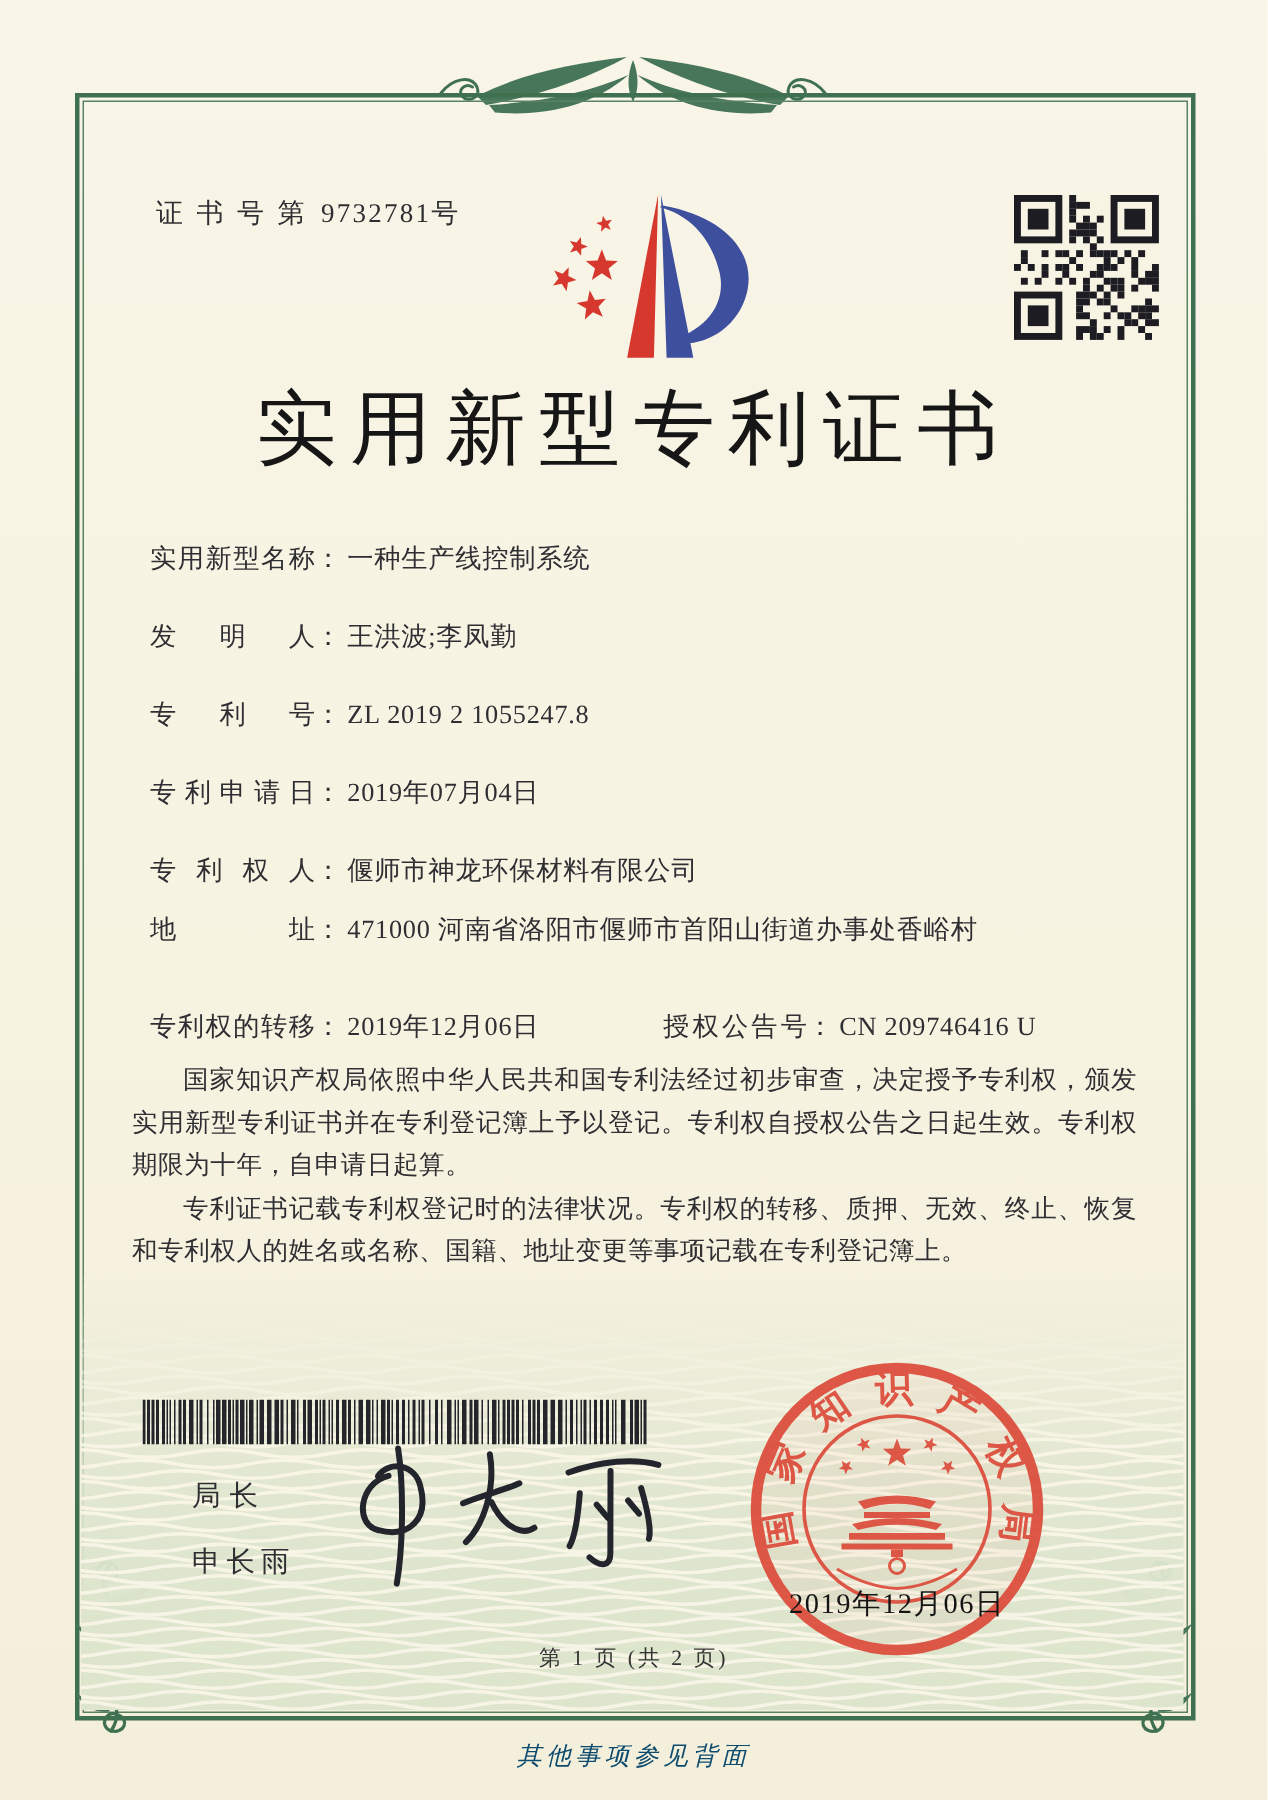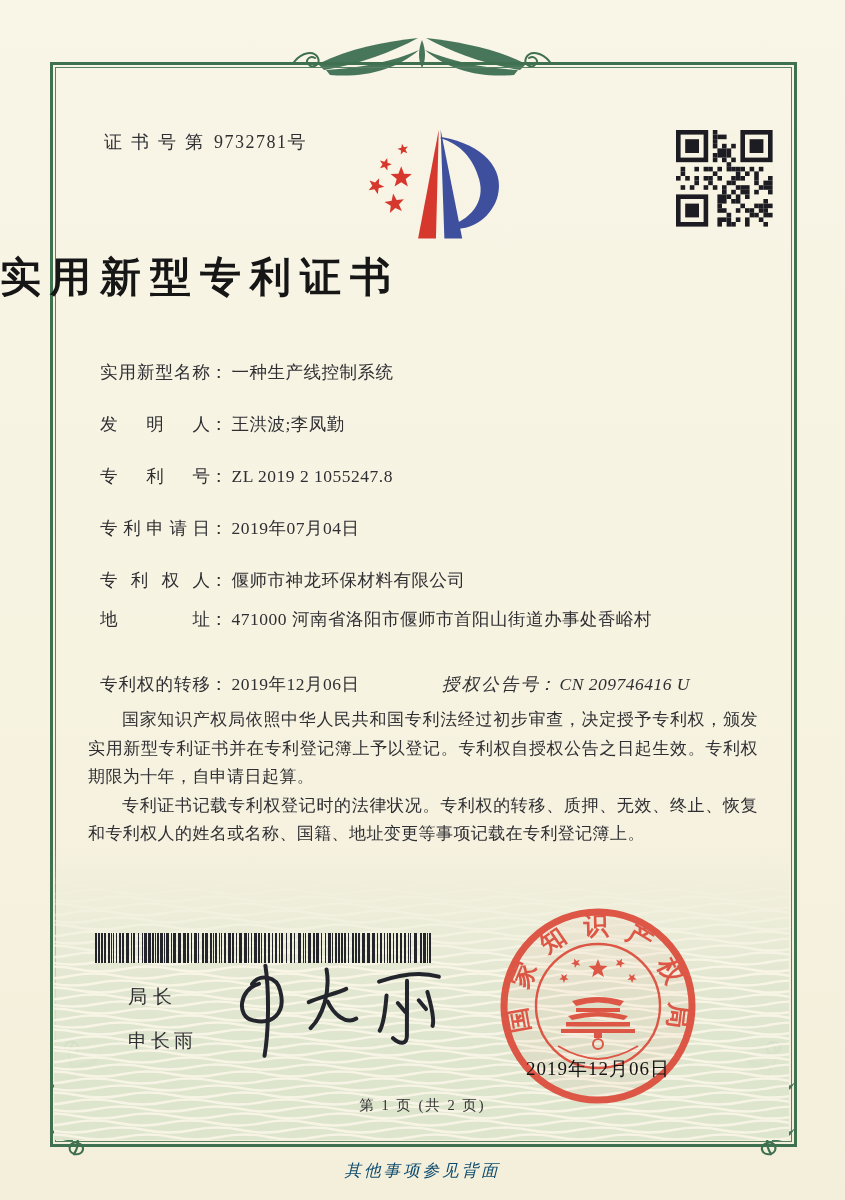--- a/index.html
+++ b/index.html
@@ -24,30 +24,30 @@
     background:linear-gradient(180deg,rgba(226,232,211,0) 0px,rgba(226,232,211,.45) 70px,rgba(222,229,206,.9) 150px,#dde5cd 240px);
   }
   .wave-band svg{position:absolute;left:0;top:0;}
   
   .cert-no{left:104px;top:130px;font-size:18px;z-index:2;}
   .cert-no .zh{letter-spacing:9px;}
   .cert-no .num{letter-spacing:1.5px;margin-left:2px;}
   .logo-box{left:340px;top:124px;width:190px;height:122px;z-index:2;}
   .qr-box{left:676px;top:130px;width:97px;height:97px;z-index:2;}
   .doc-title{
-    left:0;top:250px;width:845px;text-align:left;z-index:2;
-    font-size:41px;font-weight:700;letter-spacing:9px;color:#161616;
+    left:0;top:250px;width:845px;text-align:center;z-index:2;
+    font-size:54px;font-weight:400;letter-spacing:9px;color:#161616;
   }
   
   .fields{left:88px;top:360px;width:680px;z-index:2;font-size:17.5px;}
   .field-row{position:absolute;left:0;white-space:nowrap;margin-left:12px;}
   .field-row .lab{display:inline-block;width:110px;text-align:justify;text-align-last:justify;vertical-align:bottom;}
   .field-row .colon{margin:0 4px 0 0;}
   .field-row .val{letter-spacing:.5px;}
-  .grant-no{position:absolute;left:342px;top:0;white-space:nowrap;font-style:italic;}
+  .grant-no{position:absolute;left:342px;top:0;white-space:nowrap;}
   .grant-no .lab2{display:inline-block;width:96px;text-align:justify;text-align-last:justify;vertical-align:bottom;}
   
   .paras{left:88px;top:706px;width:670px;z-index:2;font-size:17px;line-height:28.5px;text-align:justify;}
   .paras p{margin:0;text-indent:2em;letter-spacing:.4px;}
   
   .barcode{left:95px;top:933px;width:340px;height:30px;z-index:2;}
   
   .sig-title{left:128px;top:984px;font-size:19px;letter-spacing:6px;z-index:2;}
   .sig-name{left:128px;top:1028px;font-size:19px;letter-spacing:4px;z-index:2;}
   .sig-hand{left:222px;top:955px;width:240px;height:110px;z-index:2;}

